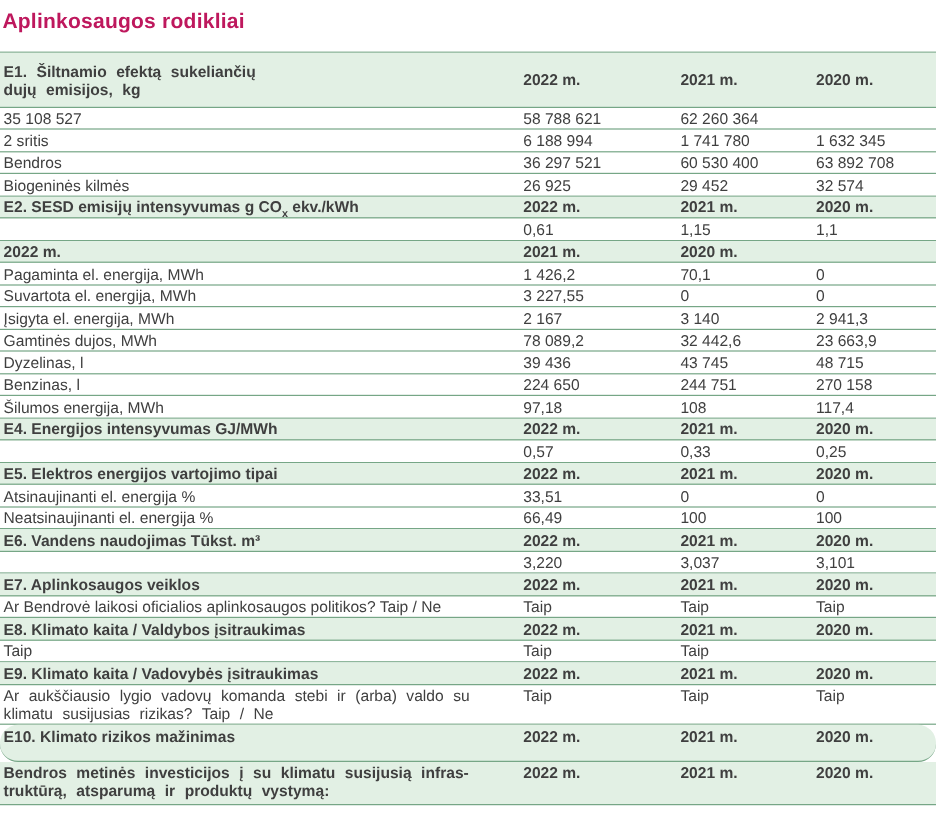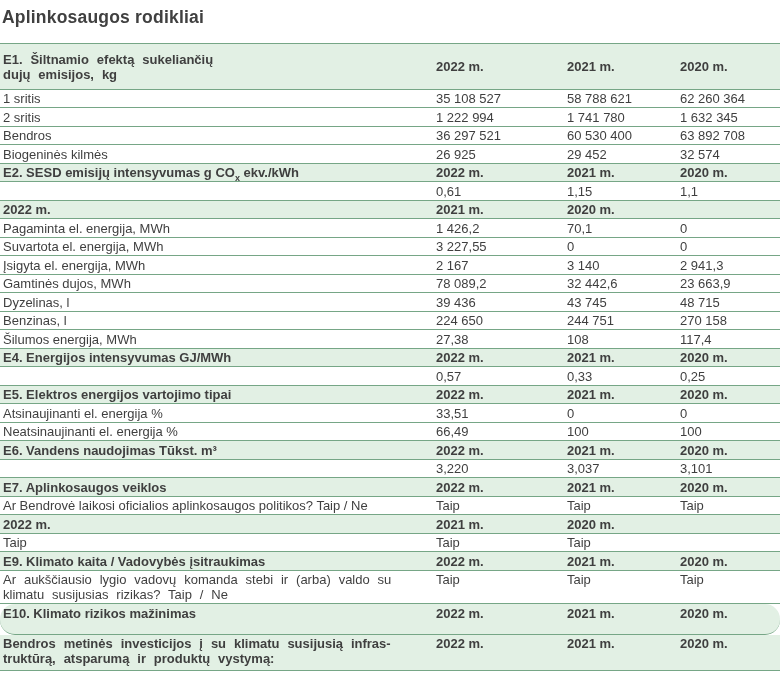--- a/index.html
+++ b/index.html
@@ -4,21 +4,21 @@
 <style>
   html,body { margin:0; padding:0; background:#ffffff; }
   body {
     width:780px; height:681px; overflow:hidden;
     font-family:"Liberation Sans","DejaVu Sans",sans-serif;
     color:#3f3f3f;
   }
   .page-title {
     margin:7px 0 0 2px;
     font-size:17.5px; font-weight:700; letter-spacing:0.2px;
-    color:#404040;
+    color:#be185d;
   }
   .table {
     margin-top:15px;
     border-top:1px solid #76a686;
     width:780px;
   }
   .row {
     display:grid;
     grid-template-columns:433px 131px 113px 1fr;
     align-items:start;
@@ -43,28 +43,27 @@
 
 <div class="table">
     <div class="row section double-center spread">
       <div class="label">E1. Šiltnamio efektą sukeliančių
 dujų emisijos, kg</div>
       <div class="val">2022 m.</div>
       <div class="val">2021 m.</div>
       <div class="val">2020 m.</div>
     </div>
     <div class="row data">
-      <div class="label">1 sritis</div>
       <div class="val">35 108 527</div>
       <div class="val">58 788 621</div>
       <div class="val">62 260 364</div>
     </div>
     <div class="row data">
       <div class="label">2 sritis</div>
-      <div class="val">1 222 994</div>
+      <div class="val">6 188 994</div>
       <div class="val">1 741 780</div>
       <div class="val">1 632 345</div>
     </div>
     <div class="row data">
       <div class="label">Bendros</div>
       <div class="val">36 297 521</div>
       <div class="val">60 530 400</div>
       <div class="val">63 892 708</div>
     </div>
     <div class="row data">
@@ -121,21 +120,21 @@
       <div class="val">48 715</div>
     </div>
     <div class="row data">
       <div class="label">Benzinas, l</div>
       <div class="val">224 650</div>
       <div class="val">244 751</div>
       <div class="val">270 158</div>
     </div>
     <div class="row data">
       <div class="label">Šilumos energija, MWh</div>
-      <div class="val">27,38</div>
+      <div class="val">97,18</div>
       <div class="val">108</div>
       <div class="val">117,4</div>
     </div>
     <div class="row section">
       <div class="label">E4. Energijos intensyvumas GJ/MWh</div>
       <div class="val">2022 m.</div>
       <div class="val">2021 m.</div>
       <div class="val">2020 m.</div>
     </div>
     <div class="row data">
@@ -180,20 +179,21 @@
       <div class="val">2021 m.</div>
       <div class="val">2020 m.</div>
     </div>
     <div class="row data">
       <div class="label">Ar Bendrovė laikosi oficialios aplinkosaugos politikos? Taip / Ne</div>
       <div class="val">Taip</div>
       <div class="val">Taip</div>
       <div class="val">Taip</div>
     </div>
     <div class="row section">
+      <div class="label">E8. Klimato kaita / Valdybos įsitraukimas</div>
       <div class="val">2022 m.</div>
       <div class="val">2021 m.</div>
       <div class="val">2020 m.</div>
     </div>
     <div class="row data spread">
       <div class="val">Taip</div>
       <div class="val">Taip</div>
       <div class="val">Taip</div>
     </div>
     <div class="row section">

